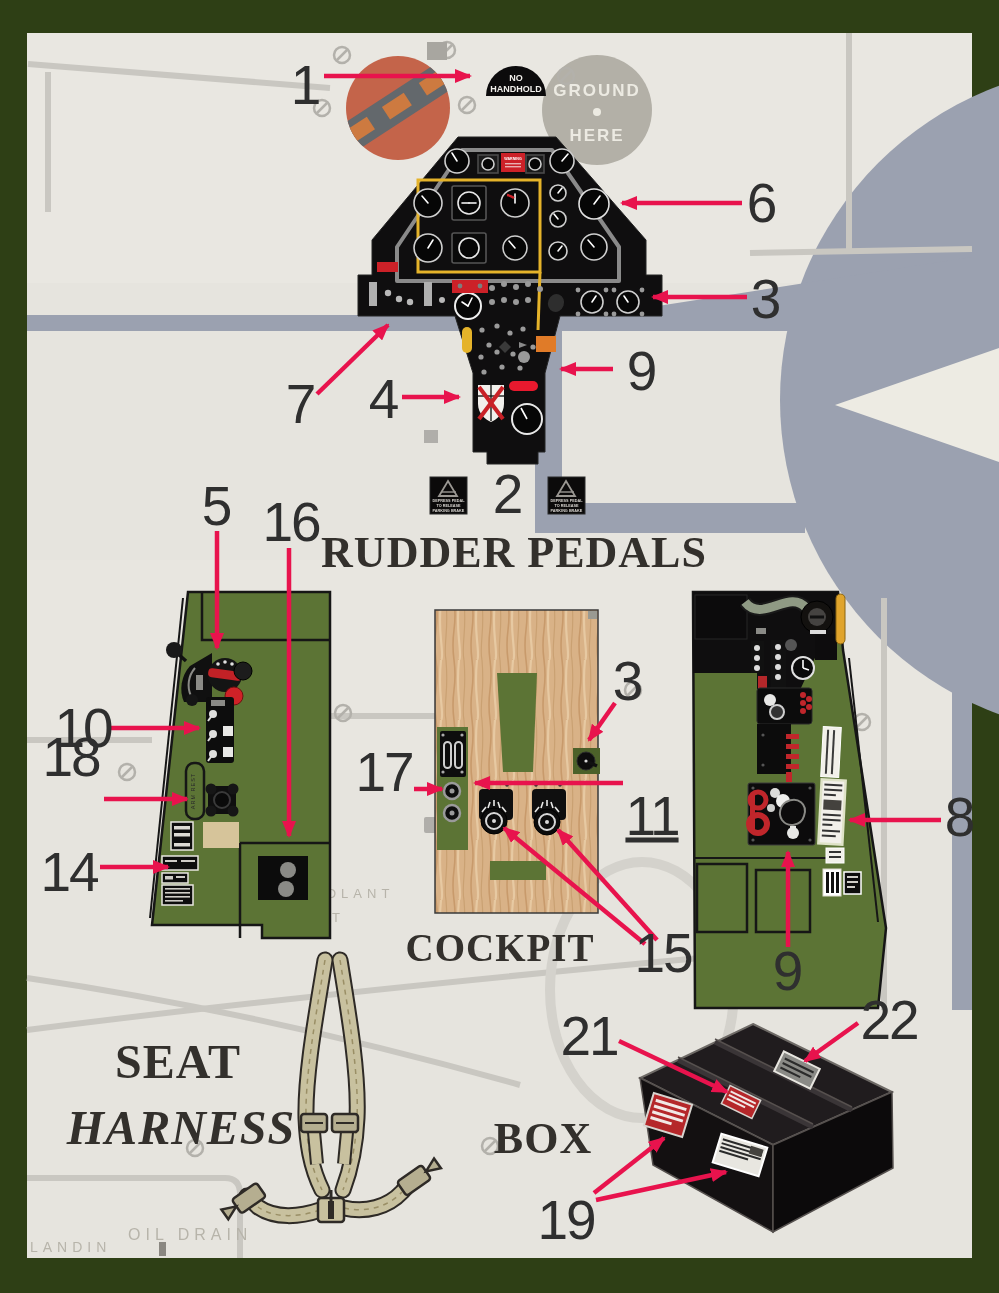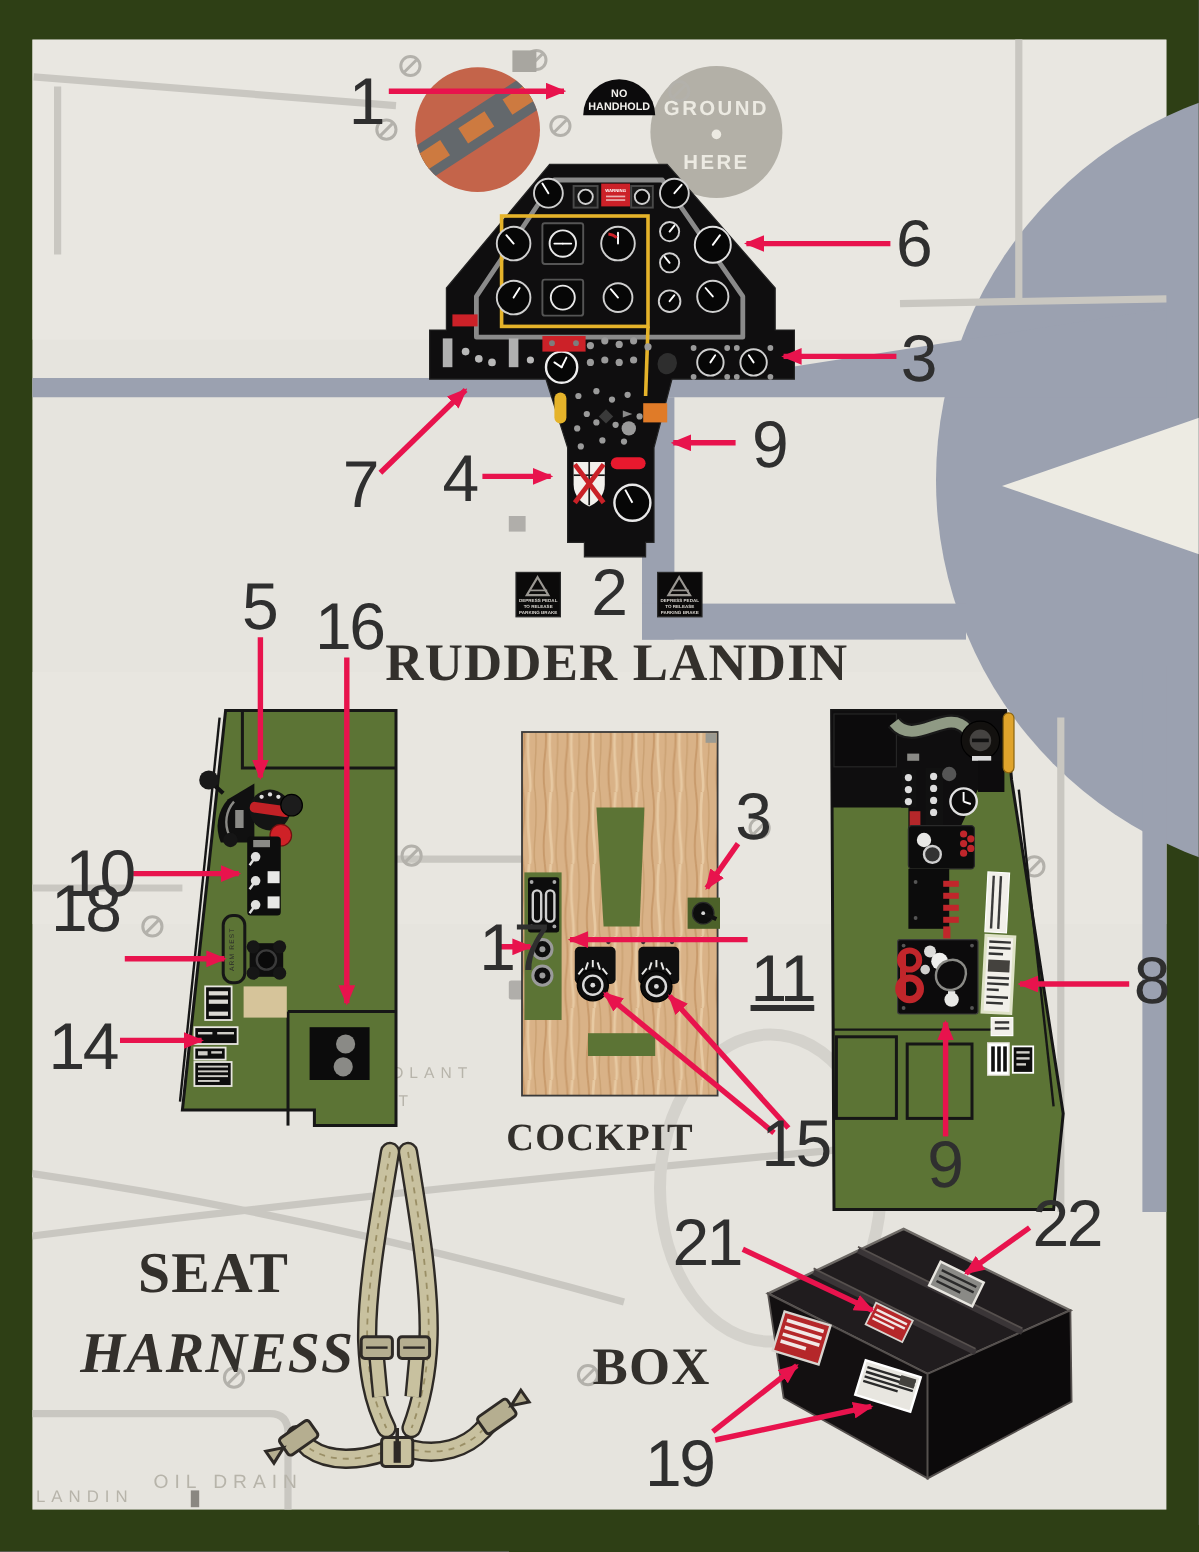--- a/index.html
+++ b/index.html
@@ -606,39 +606,39 @@
         <line x1="657" y1="940" x2="558" y2="830" class="callout-arrow" marker-end="url(#ah)"></line>
         <line x1="788" y1="947" x2="788" y2="852" class="callout-arrow" marker-end="url(#ah)"></line>
         <line x1="941" y1="820" x2="850" y2="820" class="callout-arrow" marker-end="url(#ah)"></line>
         <line x1="619" y1="1041" x2="727" y2="1092" class="callout-arrow" marker-end="url(#ah)"></line>
         <line x1="858" y1="1023" x2="805" y2="1061" class="callout-arrow" marker-end="url(#ah)"></line>
         <line x1="594" y1="1193" x2="664" y2="1138" class="callout-arrow" marker-end="url(#ah)"></line>
         <line x1="596" y1="1200" x2="726" y2="1172" class="callout-arrow" marker-end="url(#ah)"></line>
       </g>
 </svg>
 
-<div class="title" style="left:514px;top:553px;font-size:44px;">RUDDER LANDIN</div>
-<div class="title" style="left:500px;top:947px;font-size:32px;font-family:Liberation Serif, serif;">COCKPIT</div>
+<div class="title" style="left:514px;top:553px;font-size:44px;">RUDDER PEDALS</div>
+<div class="title" style="left:500px;top:947px;font-size:39px;font-family:Liberation Serif, serif;">COCKPIT</div>
 <div class="title" style="left:178px;top:1062px;font-size:48px;">SEAT</div>
 <div class="title" style="left:181px;top:1128px;font-size:48px;font-style:italic;">HARNESS</div>
 <div class="title" style="left:543px;top:1139px;font-size:44px;">BOX</div>
 
 <div class="num" style="left: 305px; top: 85px;">1</div>
     <div class="num" style="left: 761px; top: 203px;">6</div>
     <div class="num" style="left: 765px; top: 299px;">3</div>
     <div class="num" style="left: 641px; top: 371px;">9</div>
     <div class="num" style="left: 300px; top: 404px;">7</div>
     <div class="num" style="left: 383px; top: 399px;">4</div>
     <div class="num" style="left: 507px; top: 494px;">2</div>
     <div class="num" style="left: 216px; top: 506px;">5</div>
     <div class="num" style="left: 291px; top: 522px;">16</div>
     <div class="num" style="left: 83px; top: 728px;">10</div>
     <div class="num" style="left: 71px; top: 757px;">18</div>
     <div class="num" style="left: 69px; top: 872px;">14</div>
-    <div class="num" style="left: 384px; top: 790px; margin-left: 44px;">17</div>
+    <div class="num" style="left: 384px; top: 772px;">17</div>
     <div class="num" style="left: 652px; top: 816px; text-decoration: underline;">11</div>
     <div class="num" style="left: 627px; top: 681px;">3</div>
     <div class="num" style="left: 663px; top: 953px;">15</div>
     <div class="num" style="left: 787px; top: 971px;">9</div>
     <div class="num" style="left: 959px; top: 817px;">8</div>
     <div class="num" style="left: 589px; top: 1036px;">21</div>
     <div class="num" style="left: 889px; top: 1020px;">22</div>
     <div class="num" style="left: 566px; top: 1196px; margin-top: 24px;">19</div>
   </div>
 

